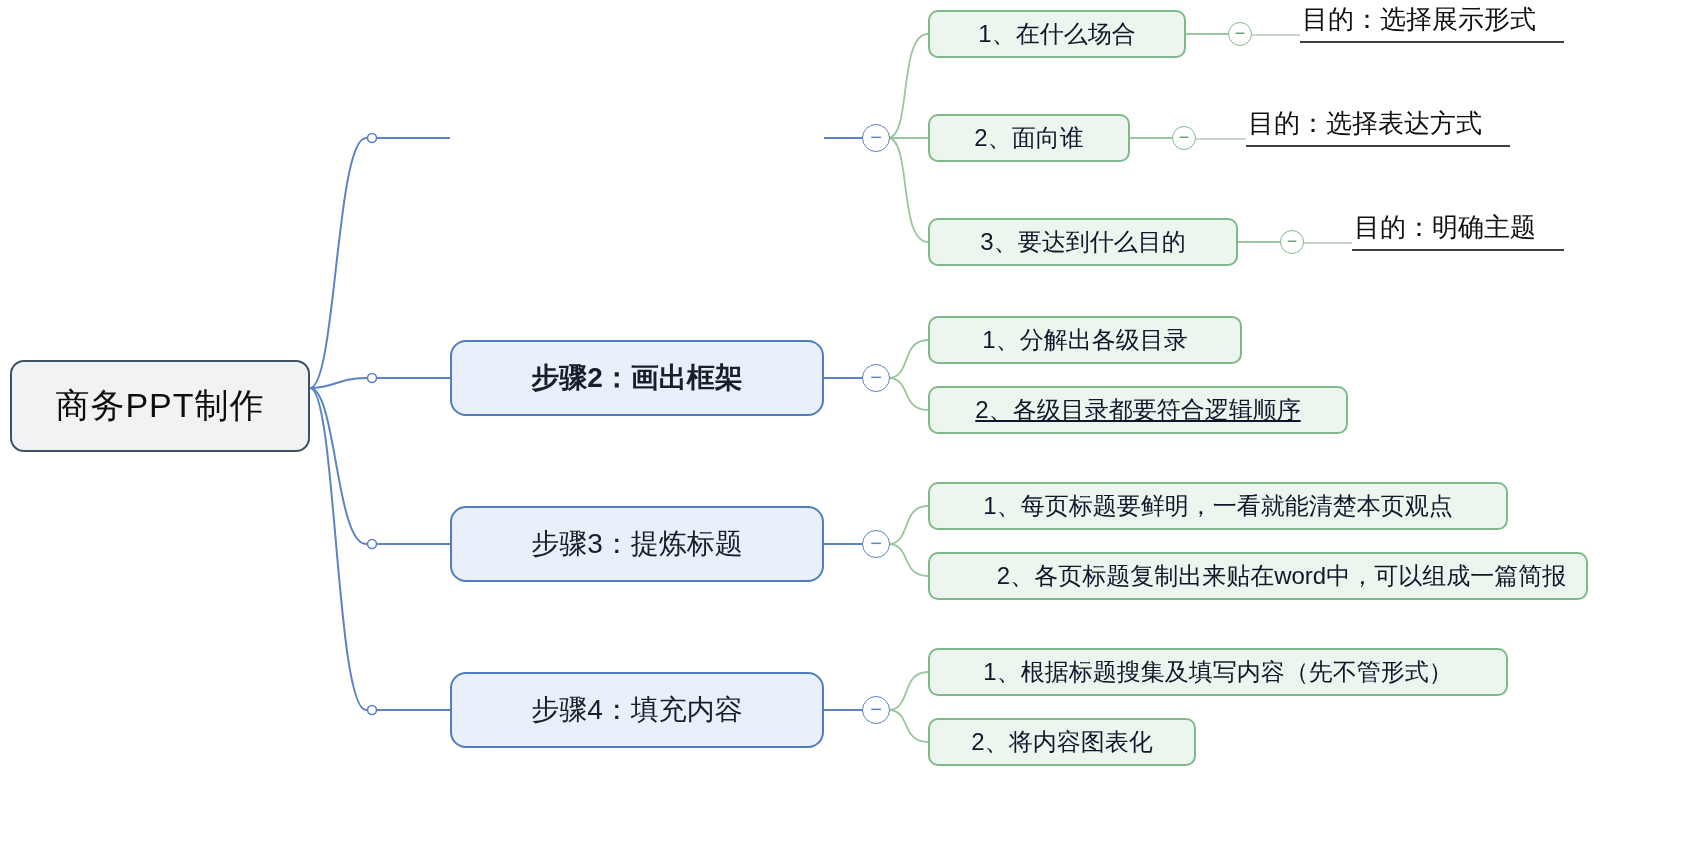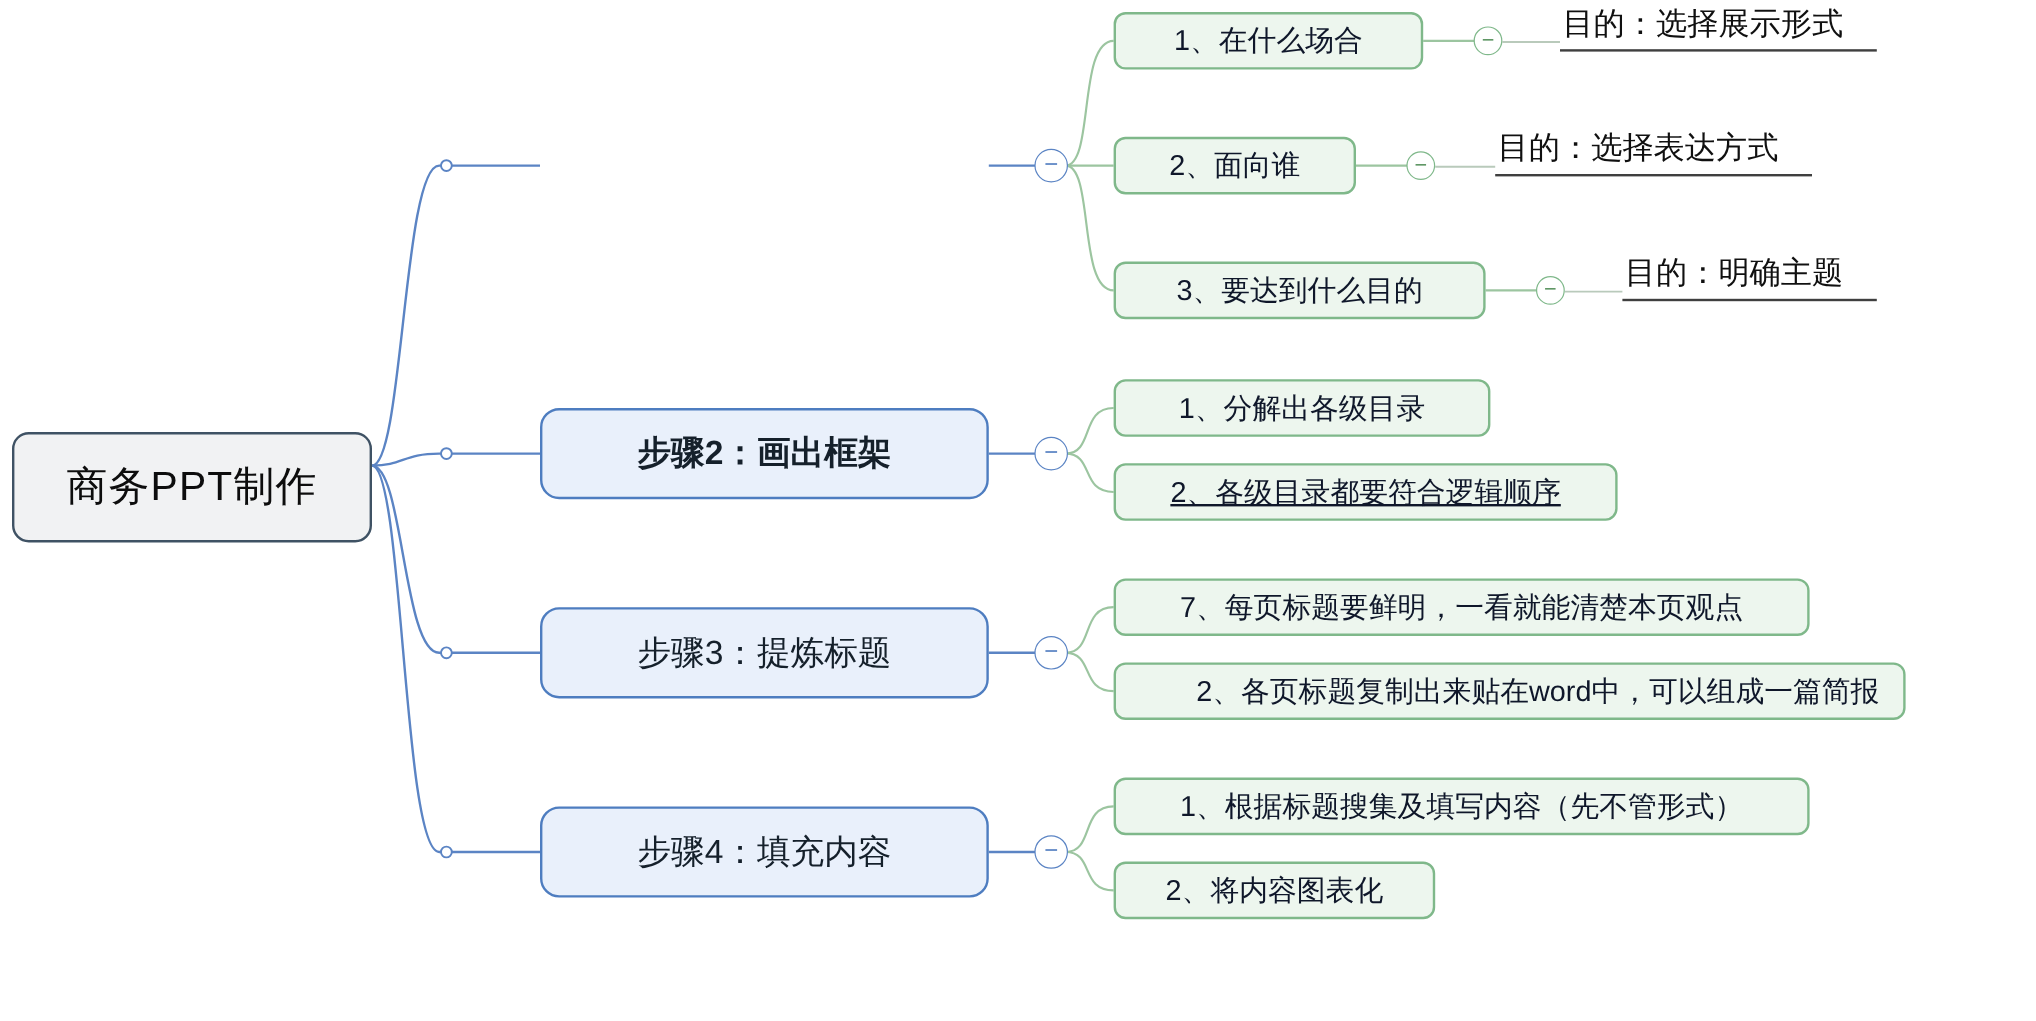--- a/index.html
+++ b/index.html
@@ -113,21 +113,21 @@
   </div>
 
   <div class="node leaf" style="left:928px;top:316px;width:314px;height:48px;">
     <span>1、分解出各级目录</span>
   </div>
   <div class="node leaf" style="left:928px;top:386px;width:420px;height:48px;text-decoration:underline;">
     <span>2、各级目录都要符合逻辑顺序</span>
   </div>
 
   <div class="node leaf" style="left:928px;top:482px;width:580px;height:48px;">
-    <span>7、每页标题要鲜明，一看就能清楚本页观点</span>
+    <span>1、每页标题要鲜明，一看就能清楚本页观点</span>
   </div>
   <div class="node leaf" style="left:928px;top:552px;width:660px;height:48px;padding-left:47px;">
     <span>2、各页标题复制出来贴在word中，可以组成一篇简报</span>
   </div>
 
   <div class="node leaf" style="left:928px;top:648px;width:580px;height:48px;">
     <span>1、根据标题搜集及填写内容（先不管形式）</span>
   </div>
   <div class="node leaf" style="left:928px;top:718px;width:268px;height:48px;">
     <span>2、将内容图表化</span>

